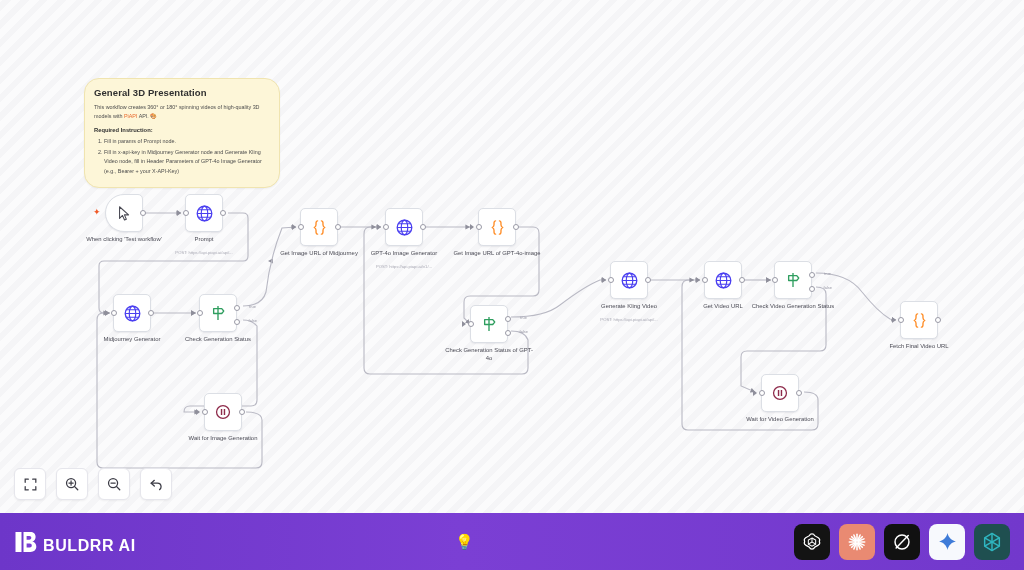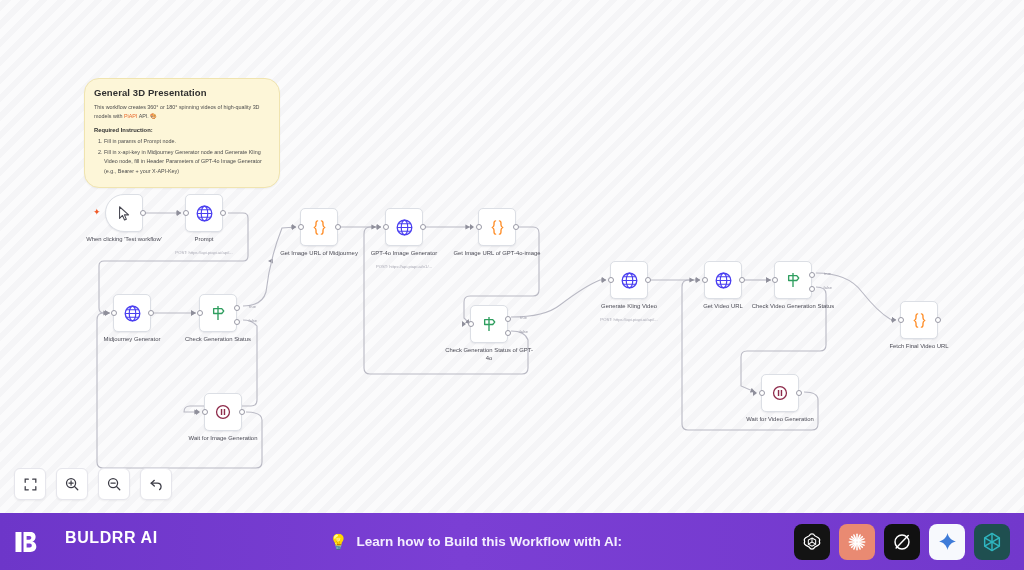--- a/index.html
+++ b/index.html
@@ -103,21 +103,21 @@
     display: flex; align-items: center; justify-content: center;
     box-shadow: 0 1px 2px rgba(0,0,0,.05); cursor: pointer;
   }
 
   
   #banner {
     position: absolute; left: 0; top: 513px; width: 1024px; height: 57px;
     background: linear-gradient(90deg, #6d36c9 0%, #7b3fd4 45%, #7238cc 100%);
     display: flex; align-items: center; padding: 0 14px;
   }
-  .brand { display: flex; align-items: flex-start; gap: 25px; }
+  .brand { display: flex; align-items: flex-end; gap: 3px; }
   .brand-mark {
     width: 26px; height: 26px; position: relative;
   }
   .brand-name { color: #ffffff; font-size: 16px; font-weight: bold; letter-spacing: .6px; }
   .banner-mid {
     flex: 1; display: flex; align-items: center; justify-content: center; gap: 8px;
   }
   .banner-text { color: #f4eeff; font-size: 13.5px; font-weight: bold; }
   .ai-icons { display: flex; align-items: center; gap: 9px; }
   .ai-ic {
@@ -446,21 +446,20 @@
           <path d="M12.6 7 H15.4 C16.6 7 17.3 7.7 17.3 8.8 C17.3 9.9 16.6 10.7 15.4 10.7
                    H12.6 Z M12.6 14.4 H15.7 C17 14.4 17.8 15.2 17.8 16.4 C17.8 17.6 17 18.4
                    15.7 18.4 H12.6 Z" fill="#7b3fd4"></path>
         </svg>
       </div>
       <span class="brand-name">BULDRR AI</span>
     </div>
 
     <div class="banner-mid">
       <span style="font-size:15px; line-height:1;">💡</span>
-      <span class="banner-text">Learn how to Build this Workflow with AI:</span>
     </div>
 
     <div class="ai-icons">
 
       <div class="ai-ic" style="background:#131313;">
         <svg width="22" height="22" viewBox="0 0 24 24">
           <path d="M12 3.1 a3.1 3.1 0 0 1 2.9 2 l4 2.3 a3.1 3.1 0 0 1 1.1 4 a3.1 3.1 0 0 1 -1.1 4
                    l-4 2.3 a3.1 3.1 0 0 1 -5.8 0 l-4 -2.3 a3.1 3.1 0 0 1 -1.1 -4
                    a3.1 3.1 0 0 1 1.1 -4 l4 -2.3 A3.1 3.1 0 0 1 12 3.1 Z" fill="none" stroke="#ffffff" stroke-width="1.3"></path>
           <path d="M12 7.6 L16 9.9 V14.3 L12 16.6 L8 14.3 V9.9 Z" fill="none" stroke="#ffffff" stroke-width="1.1"></path>

